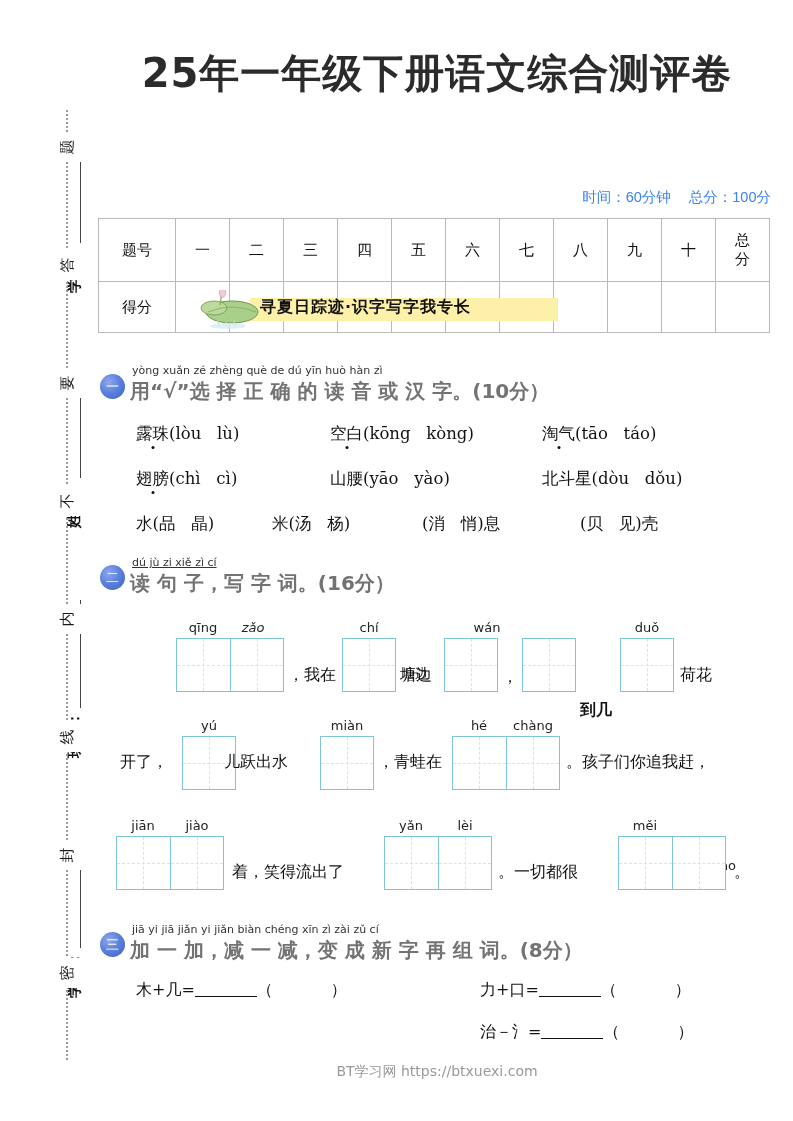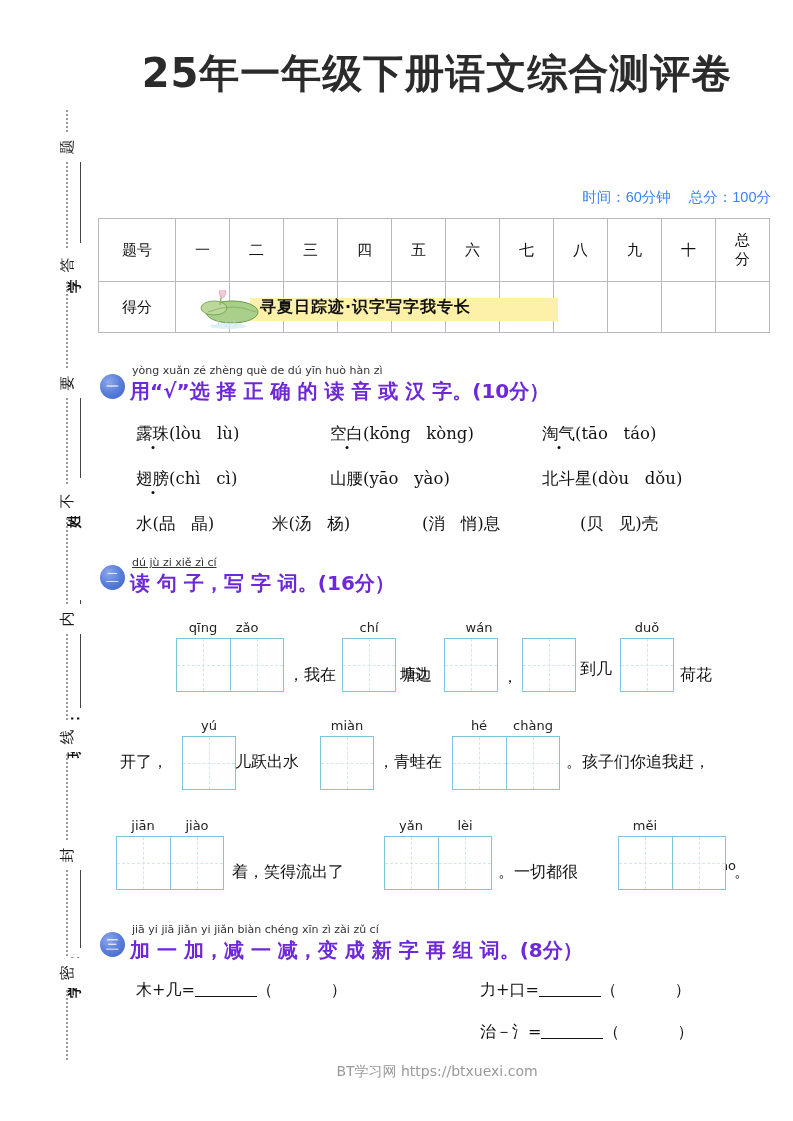--- a/index.html
+++ b/index.html
@@ -99,21 +99,21 @@
   
   .qnum{
     position:absolute;width:25px;height:25px;border-radius:50%;
     background:radial-gradient(circle at 35% 32%, #8ea8ee 0%, #5a7fdc 48%, #3c62c4 100%);
     color:#fff;font-size:13px;
     display:flex;align-items:center;justify-content:center;
     font-family:"DejaVu Sans",sans-serif;
   }
   .qhead{
     position:absolute;
-    font-size:20px;font-weight:bold;color:#6d28d9;
+    font-size:20px;font-weight:bold;color:#737373;
     font-family:"DejaVu Sans",sans-serif;
     white-space:nowrap;
   }
   .pyline{
     position:absolute;
     font-size:11px;color:#333;
     font-family:"DejaVu Sans",sans-serif;
     white-space:nowrap;
   }
   .q-body{
@@ -314,44 +314,44 @@
   </div>
   <div class="q-body" style="left:488px;top:513px;">
     <span>(</span><span>贝</span>&nbsp;&nbsp;&nbsp;<span>见</span><span>)</span><span>壳</span>
   </div>
 
   <div class="qnum" style="left:8px;top:565px;">二</div>
   <div class="pyline" style="left:40px;top:556px;text-decoration:underline;">dú  jù  zi  xiě  zì  cí</div>
   <div class="qhead" style="left:38px;top:570px;">读 句 子，写 字 词。(16分）</div>
 
   <div class="pytag" style="left:84px;top:620px;width:54px;">qīng</div>
-  <div class="pytag" style="left:128px;top:620px;width:54px;">zǎo</div>
+  <div class="pytag" style="left:134px;top:620px;width:54px;font-style:italic;">zǎo</div>
   <div class="tzg2" style="left:84px;top:638px;width:108px;height:54px;">
       <div class="half"></div>
       <div class="half"></div>
     </div>
   <div class="sent" style="left:196px;top:665px;">，我在</div>
   <div class="pytag" style="left:250px;top:620px;width:54px;">chí</div>
   <div class="tzg" style="left:250px;top:638px;width:54px;height:54px;"></div>
   <div class="pytag" style="left:310px;top:665px;" style2="">塘边</div>
   <div class="sent" style="left:308px;top:665px;">塘边</div>
-  <div class="pytag" style="left:360px;top:620px;width:54px;">wán</div>
+  <div class="pytag" style="left:368px;top:620px;width:54px;">wán</div>
   <div class="tzg" style="left:352px;top:638px;width:54px;height:54px;"></div>
   <div class="sent" style="left:410px;top:667px;">，</div>
   <div class="pytag" style="left:430px;top:650px;width:54px;">kàn</div>
   <div class="tzg" style="left:430px;top:638px;width:54px;height:54px;"></div>
-  <div class="sent" style="left:488px;top:659px;">到几</div>
+  <div class="sent" style="left:488px;top:700px;font-weight:bold;">到几</div>
   <div class="pytag" style="left:528px;top:620px;width:54px;">duǒ</div>
   <div class="tzg" style="left:528px;top:638px;width:54px;height:54px;"></div>
   <div class="sent" style="left:588px;top:665px;">荷花</div>
 
   <div class="sent" style="left:28px;top:752px;">开了，</div>
   <div class="pytag" style="left:90px;top:718px;width:54px;">yú</div>
   <div class="tzg" style="left:90px;top:736px;width:54px;height:54px;"></div>
-  <div class="sent" style="left:143px;top:752px;">儿跃出水</div>
+  <div class="sent" style="left:132px;top:752px;">儿跃出水</div>
   <div class="pytag" style="left:228px;top:718px;width:54px;">miàn</div>
   <div class="tzg" style="left:228px;top:736px;width:54px;height:54px;"></div>
   <div class="sent" style="left:286px;top:752px;">，青蛙在</div>
   <div class="pytag" style="left:360px;top:718px;width:54px;">hé</div>
   <div class="pytag" style="left:414px;top:718px;width:54px;">chàng</div>
   <div class="tzg2" style="left:360px;top:736px;width:108px;height:54px;">
       <div class="half"></div>
       <div class="half"></div>
     </div>
   <div class="sent" style="left:474px;top:752px;">。孩子们你追我赶，</div>

